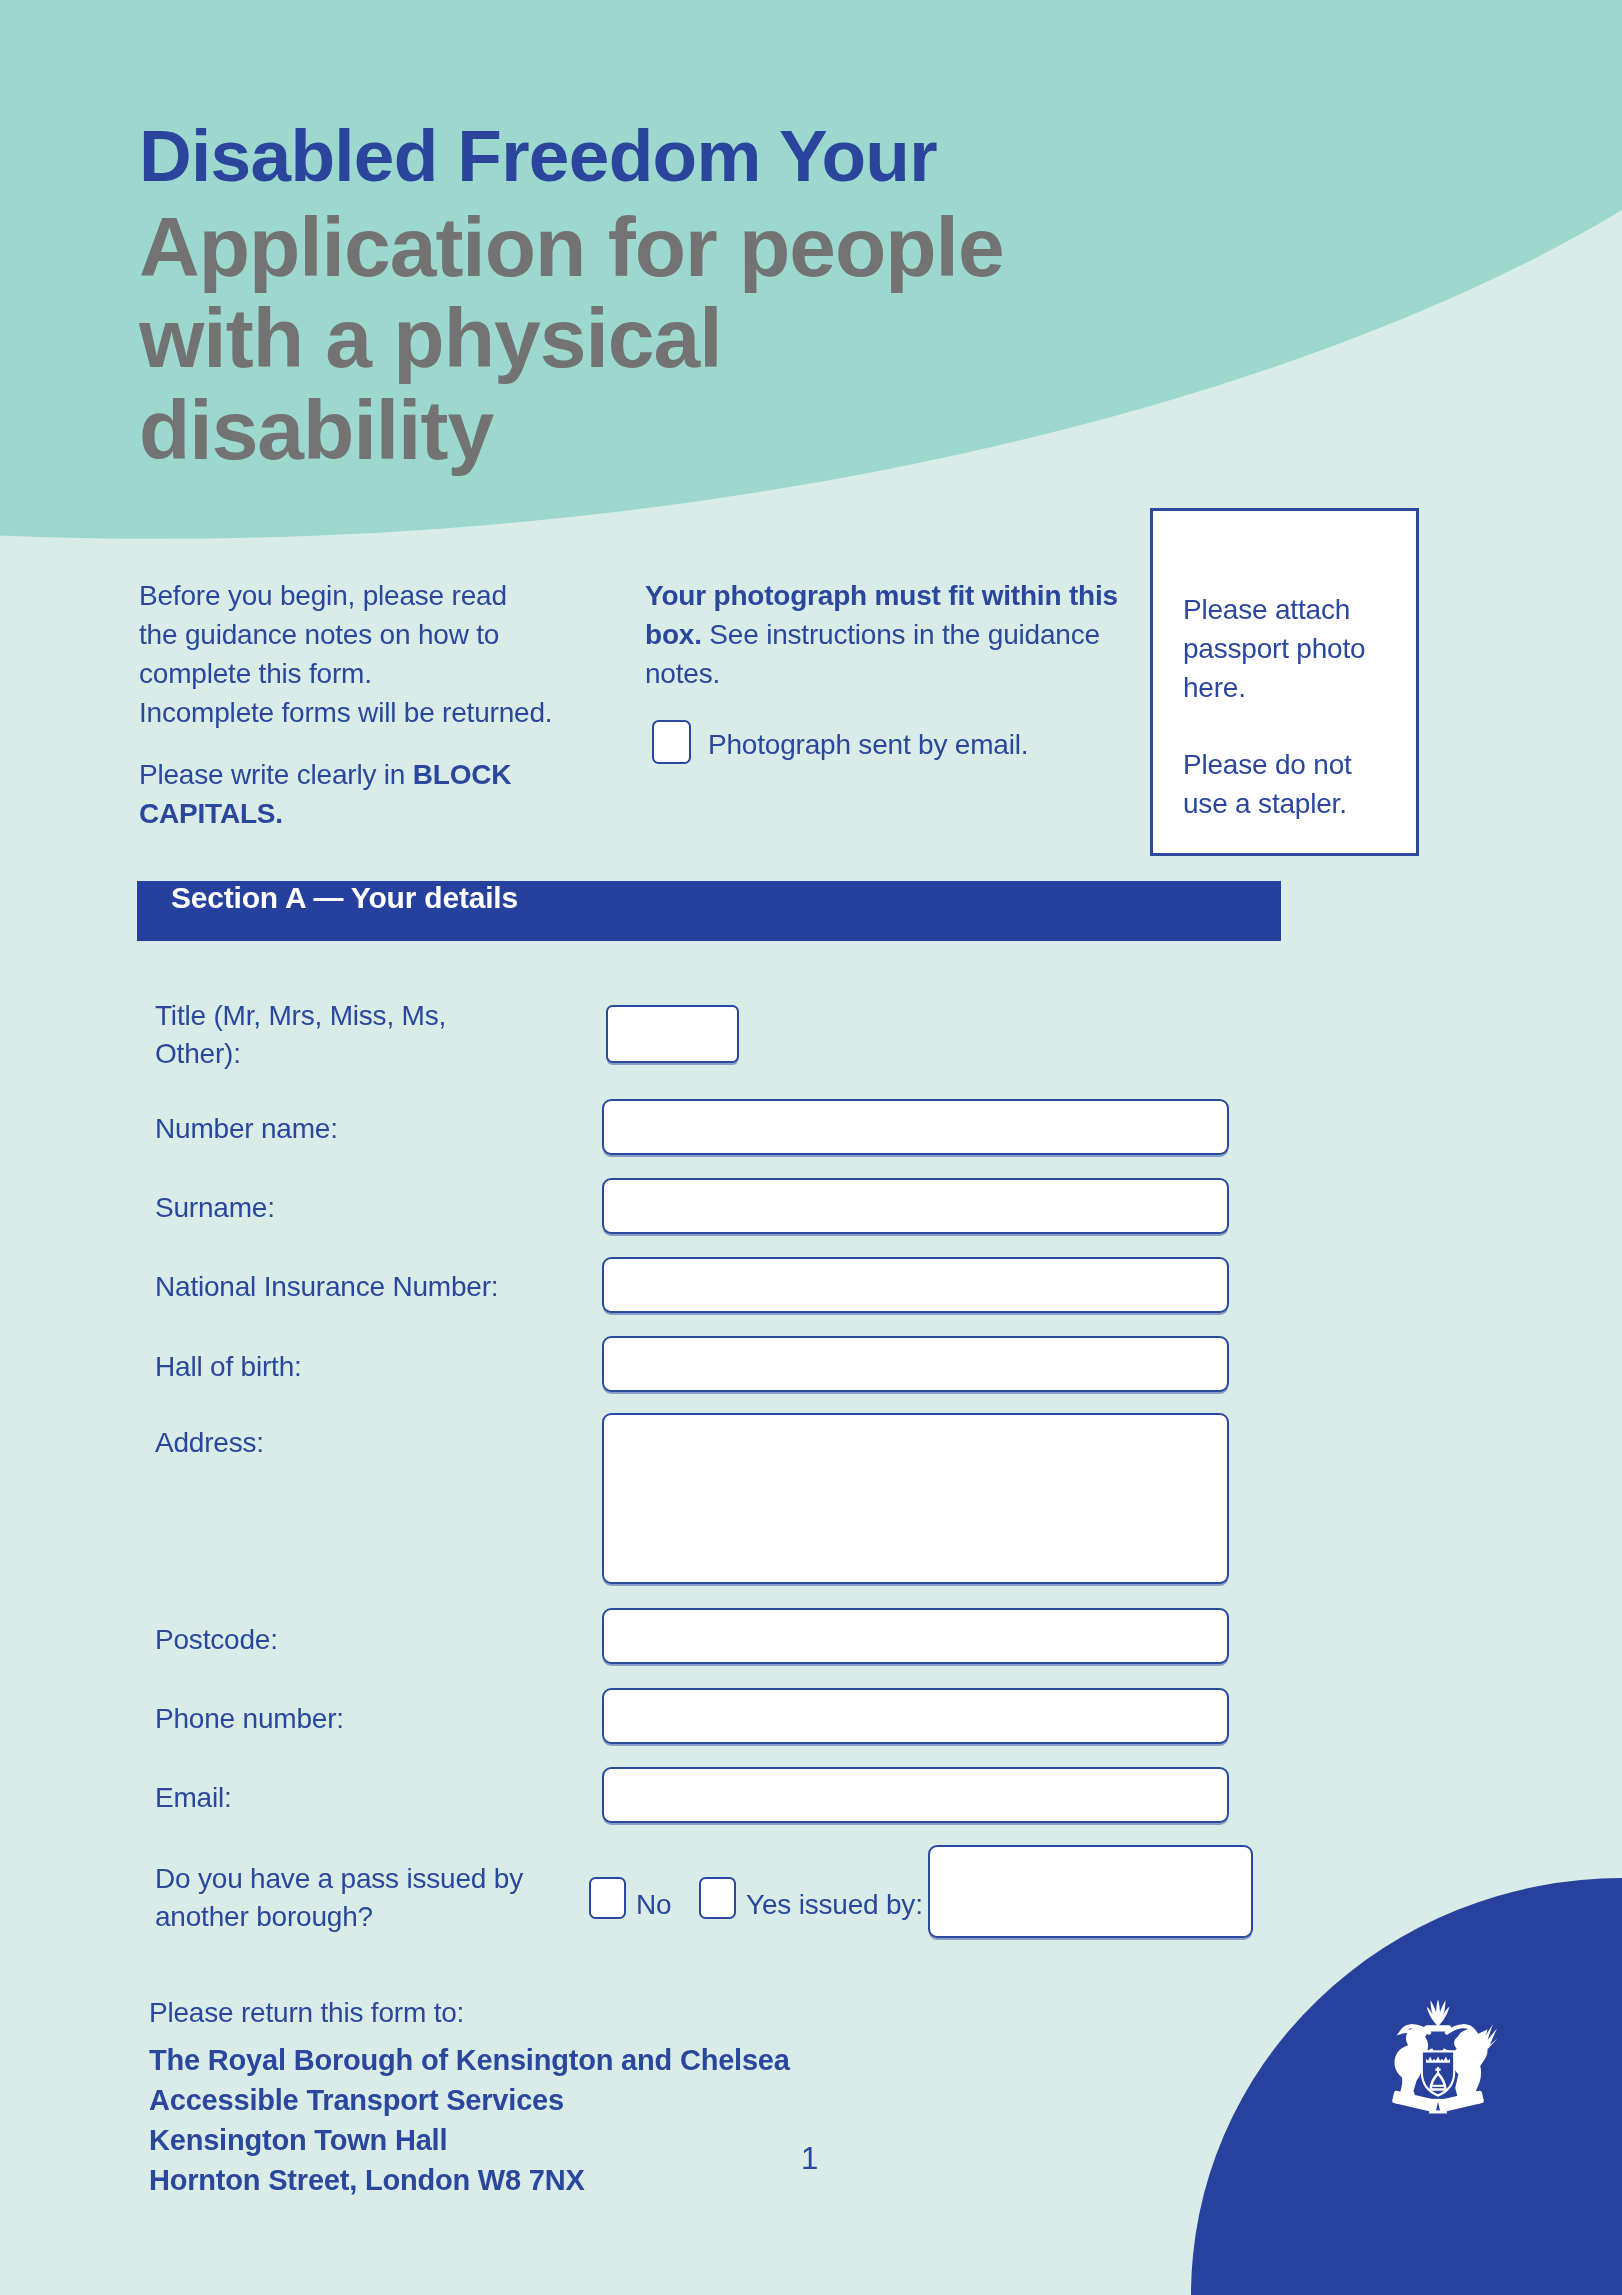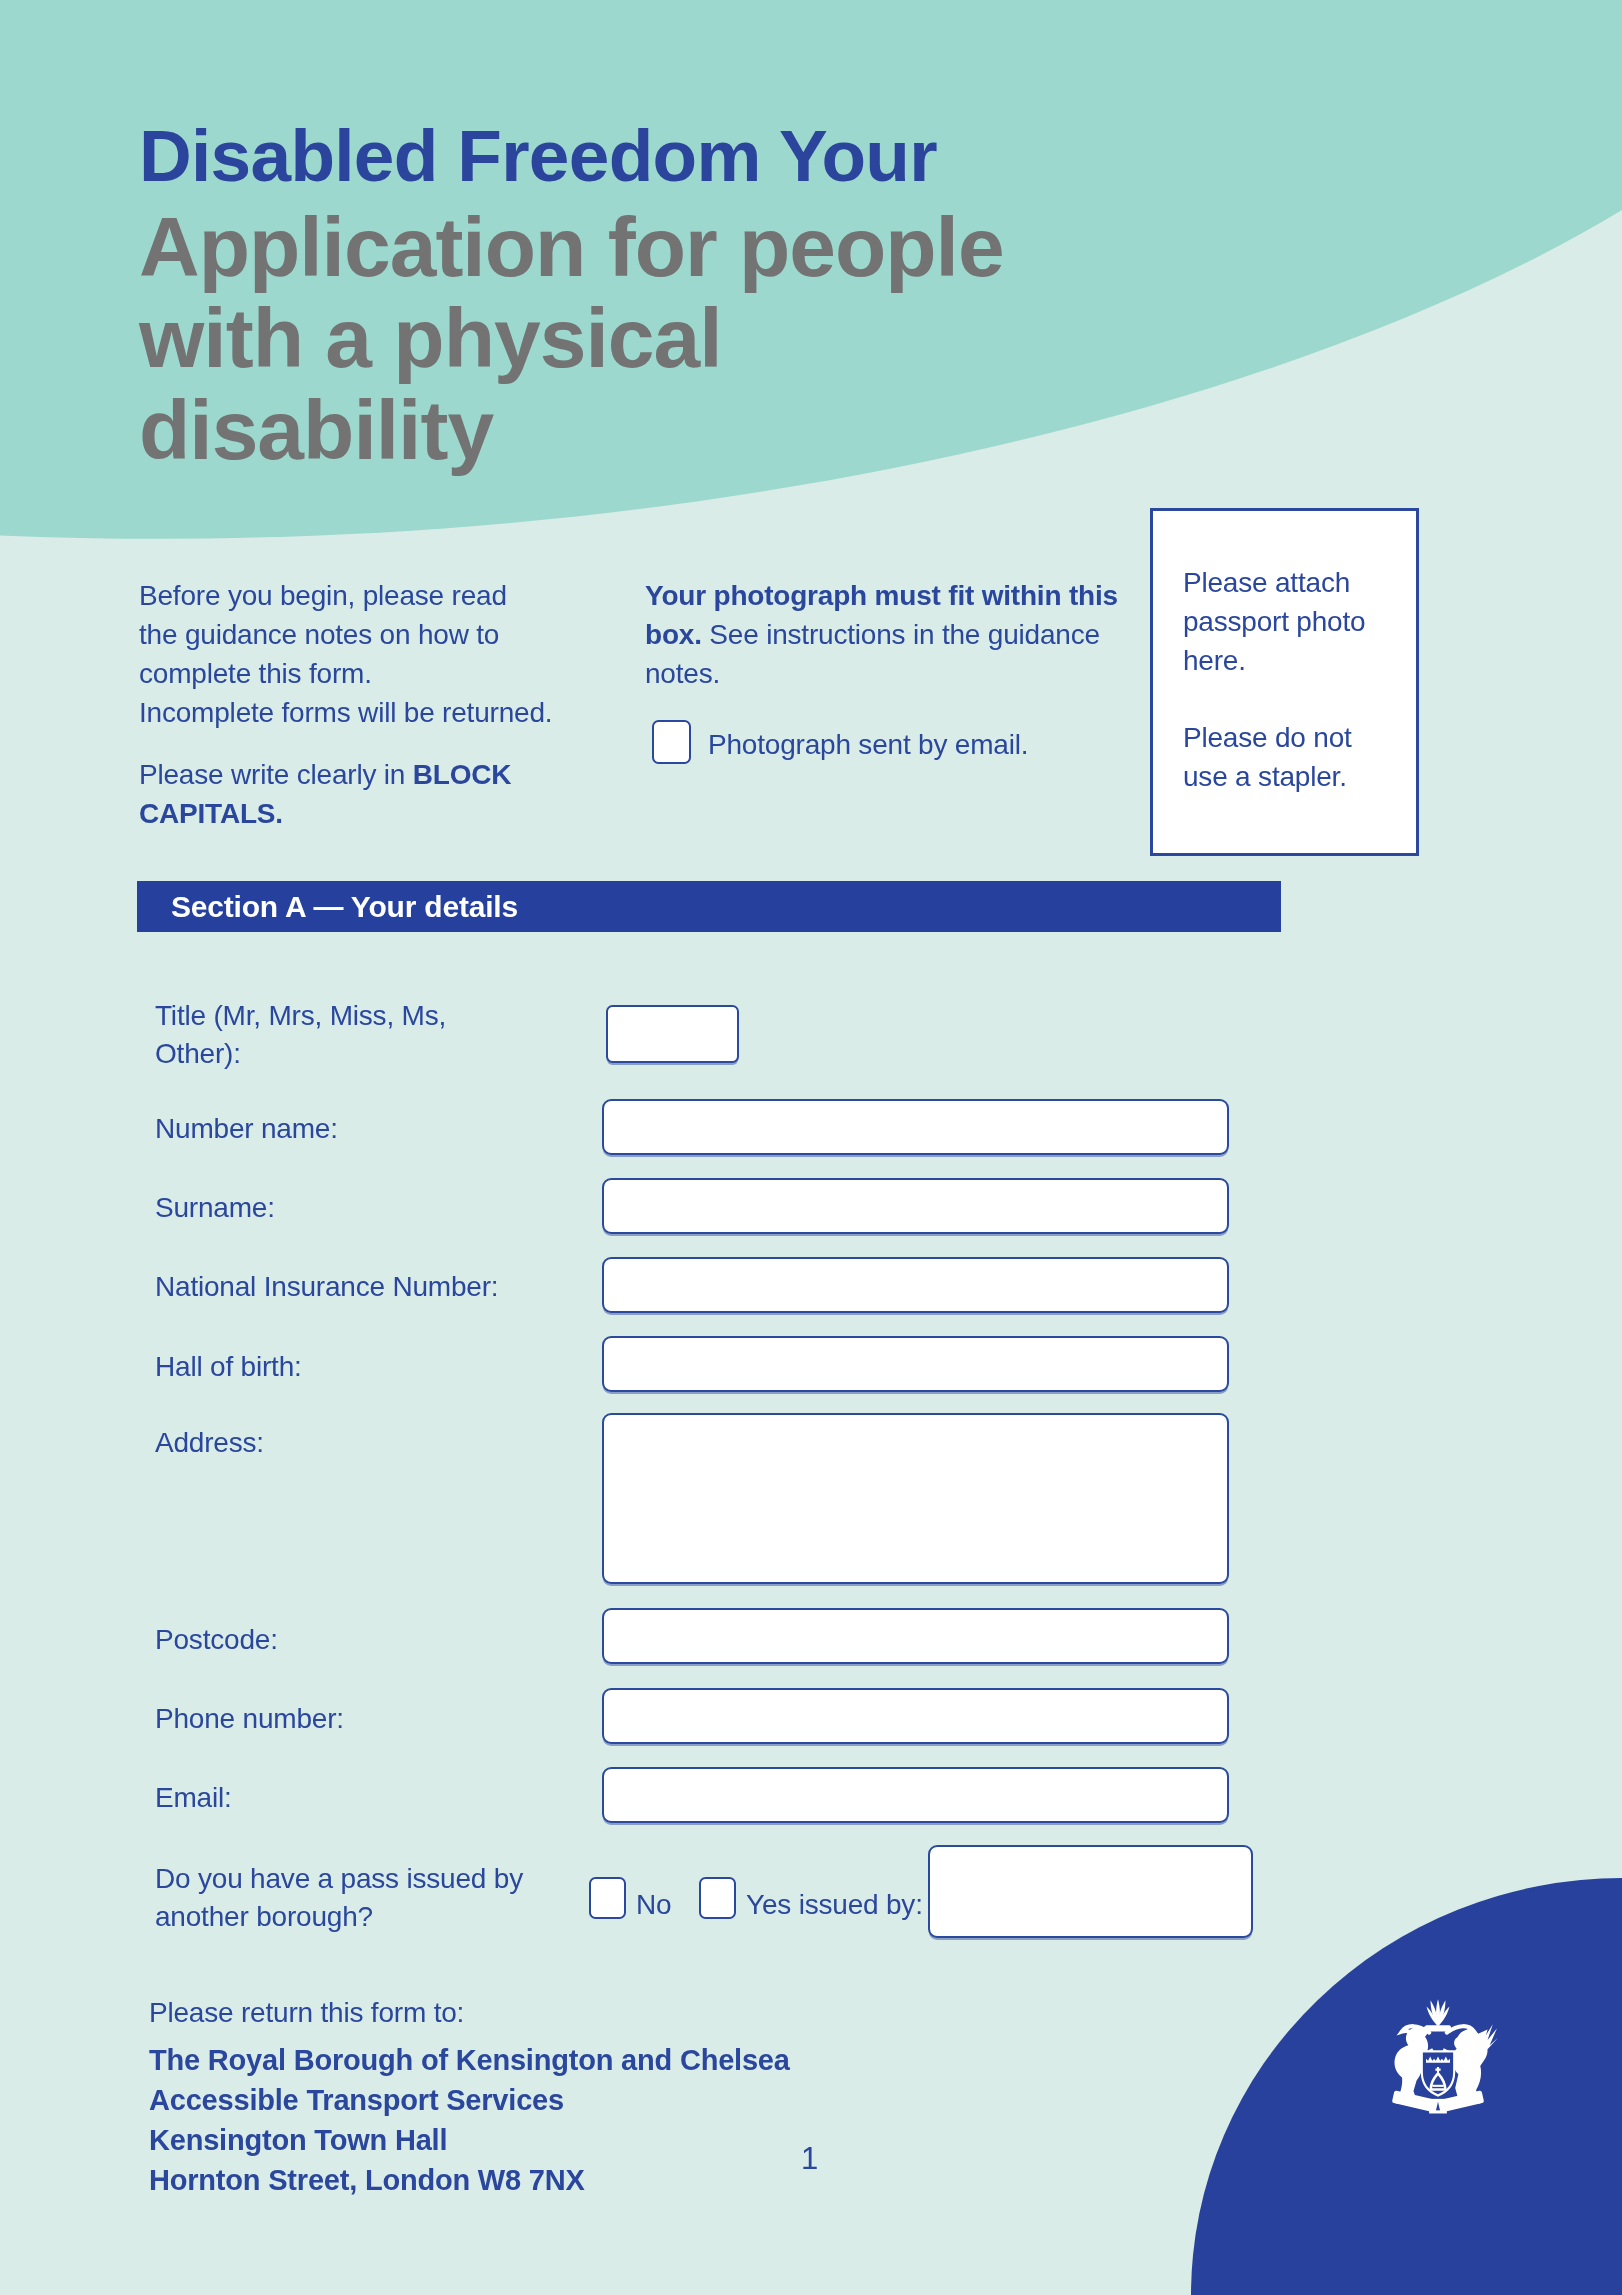--- a/index.html
+++ b/index.html
@@ -25,31 +25,31 @@
   .pre{white-space:pre-line;}
   .body-text{font-size:28px;line-height:39px;letter-spacing:-0.2px;}
   .intro-col1{position:absolute;left:139px;top:576px;width:497px;}
   .intro-col1 .p2{margin-top:23px;width:445px;}
   .intro-col2{position:absolute;left:645px;top:576px;width:510px;}
   b{font-weight:700;}
   .photo-box{
     position:absolute;left:1150px;top:508px;width:263px;height:342px;
     background:#ffffff;border:3.3px solid #2b479e;
   }
-  .photo-box-inner{padding:52px 0 0 30px;width:216px;}
+  .photo-box-inner{padding:79px 0 0 30px;width:216px;}
   .photo-box-inner .p2{margin-top:38px;}
   .checkbox{
     background:#ffffff;border:2.6px solid #2b479e;border-radius:6.5px;
     box-sizing:border-box;
   }
   .email-check{position:absolute;left:652px;top:720px;width:39px;height:44px;}
   .email-check-label{position:absolute;left:708px;top:725px;}
   .section-bar{
-    position:absolute;left:137px;top:881px;width:1144px;height:51px;
-    background:#26409d;display:flex;align-items:center;
+    position:absolute;left:137px;top:881px;width:1144px;height:60px;
+    background:#26409d;display:flex;
   }
   .section-bar-title{
     color:#ffffff;font-size:30px;font-weight:700;padding-left:34px;letter-spacing:-0.2px;
   }
   .field-label{position:absolute;left:155px;width:425px;font-size:28px;line-height:38px;letter-spacing:-0.2px;}
   .input-box{
     position:absolute;left:602px;width:627px;background:#ffffff;
     border:2px solid #2b4a9e;border-radius:9.2px;box-sizing:border-box;
     box-shadow:0 2.6px 0 -0.7px rgba(38,64,157,0.45);
   }

